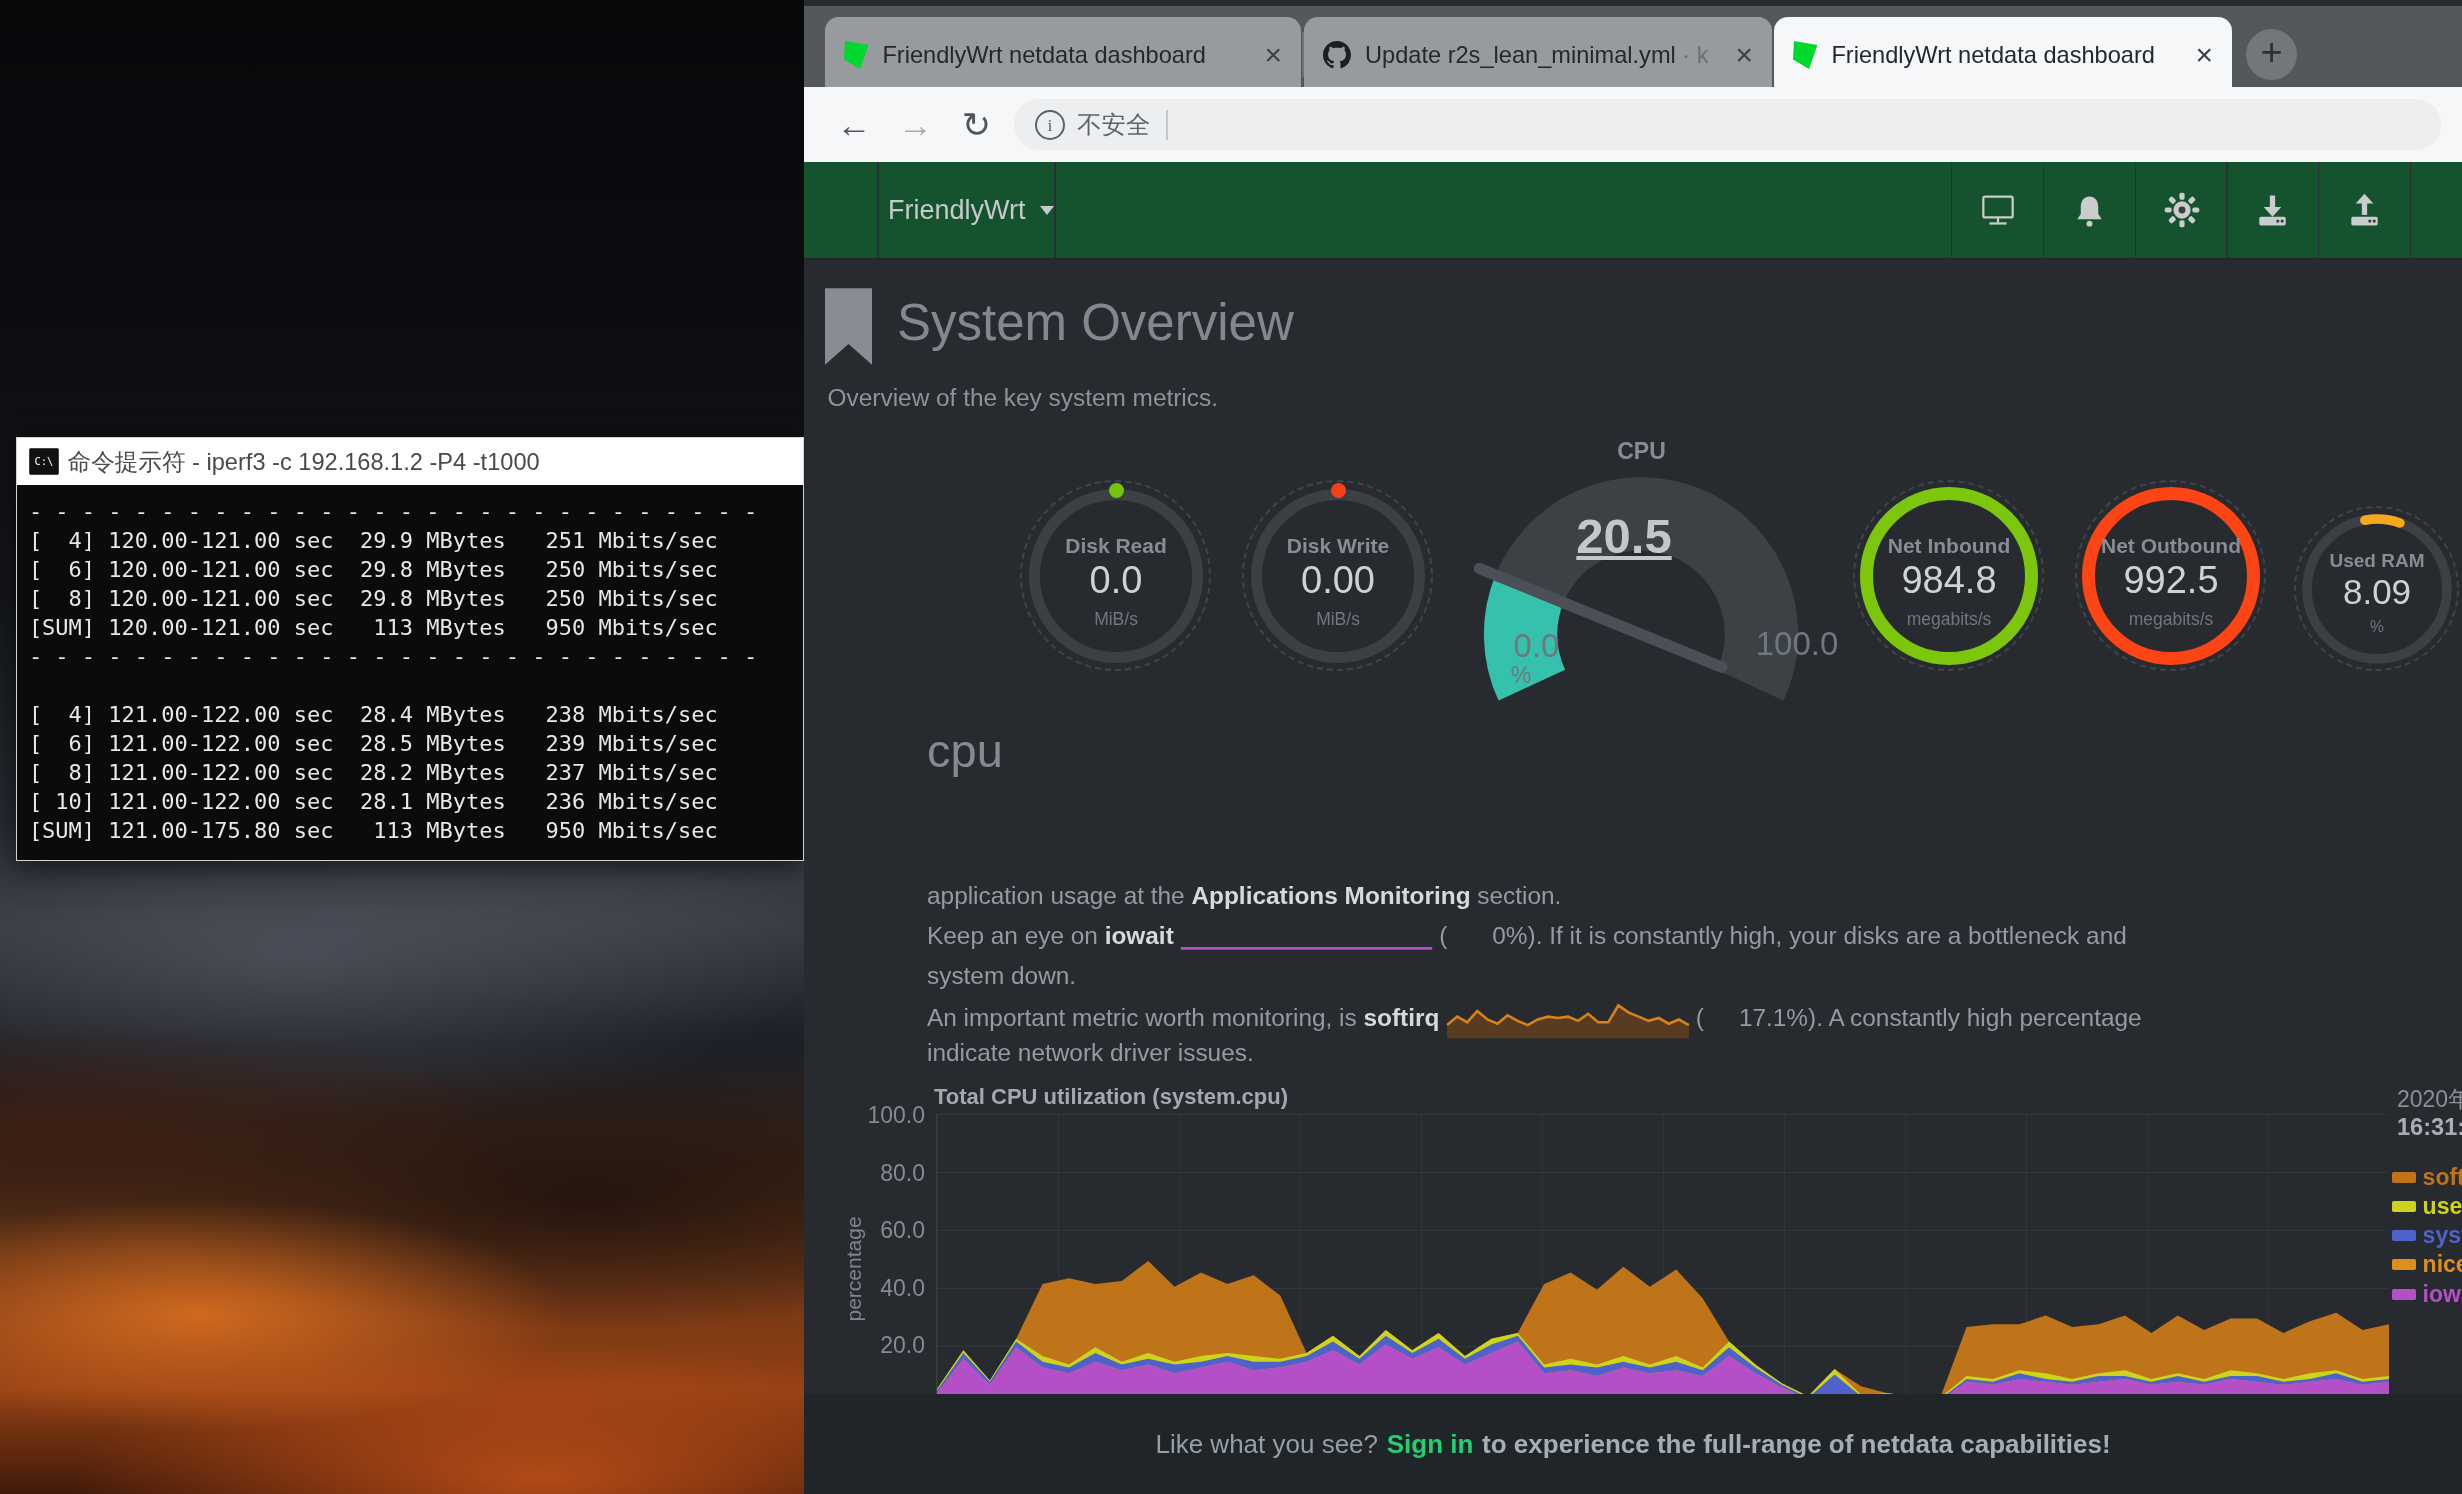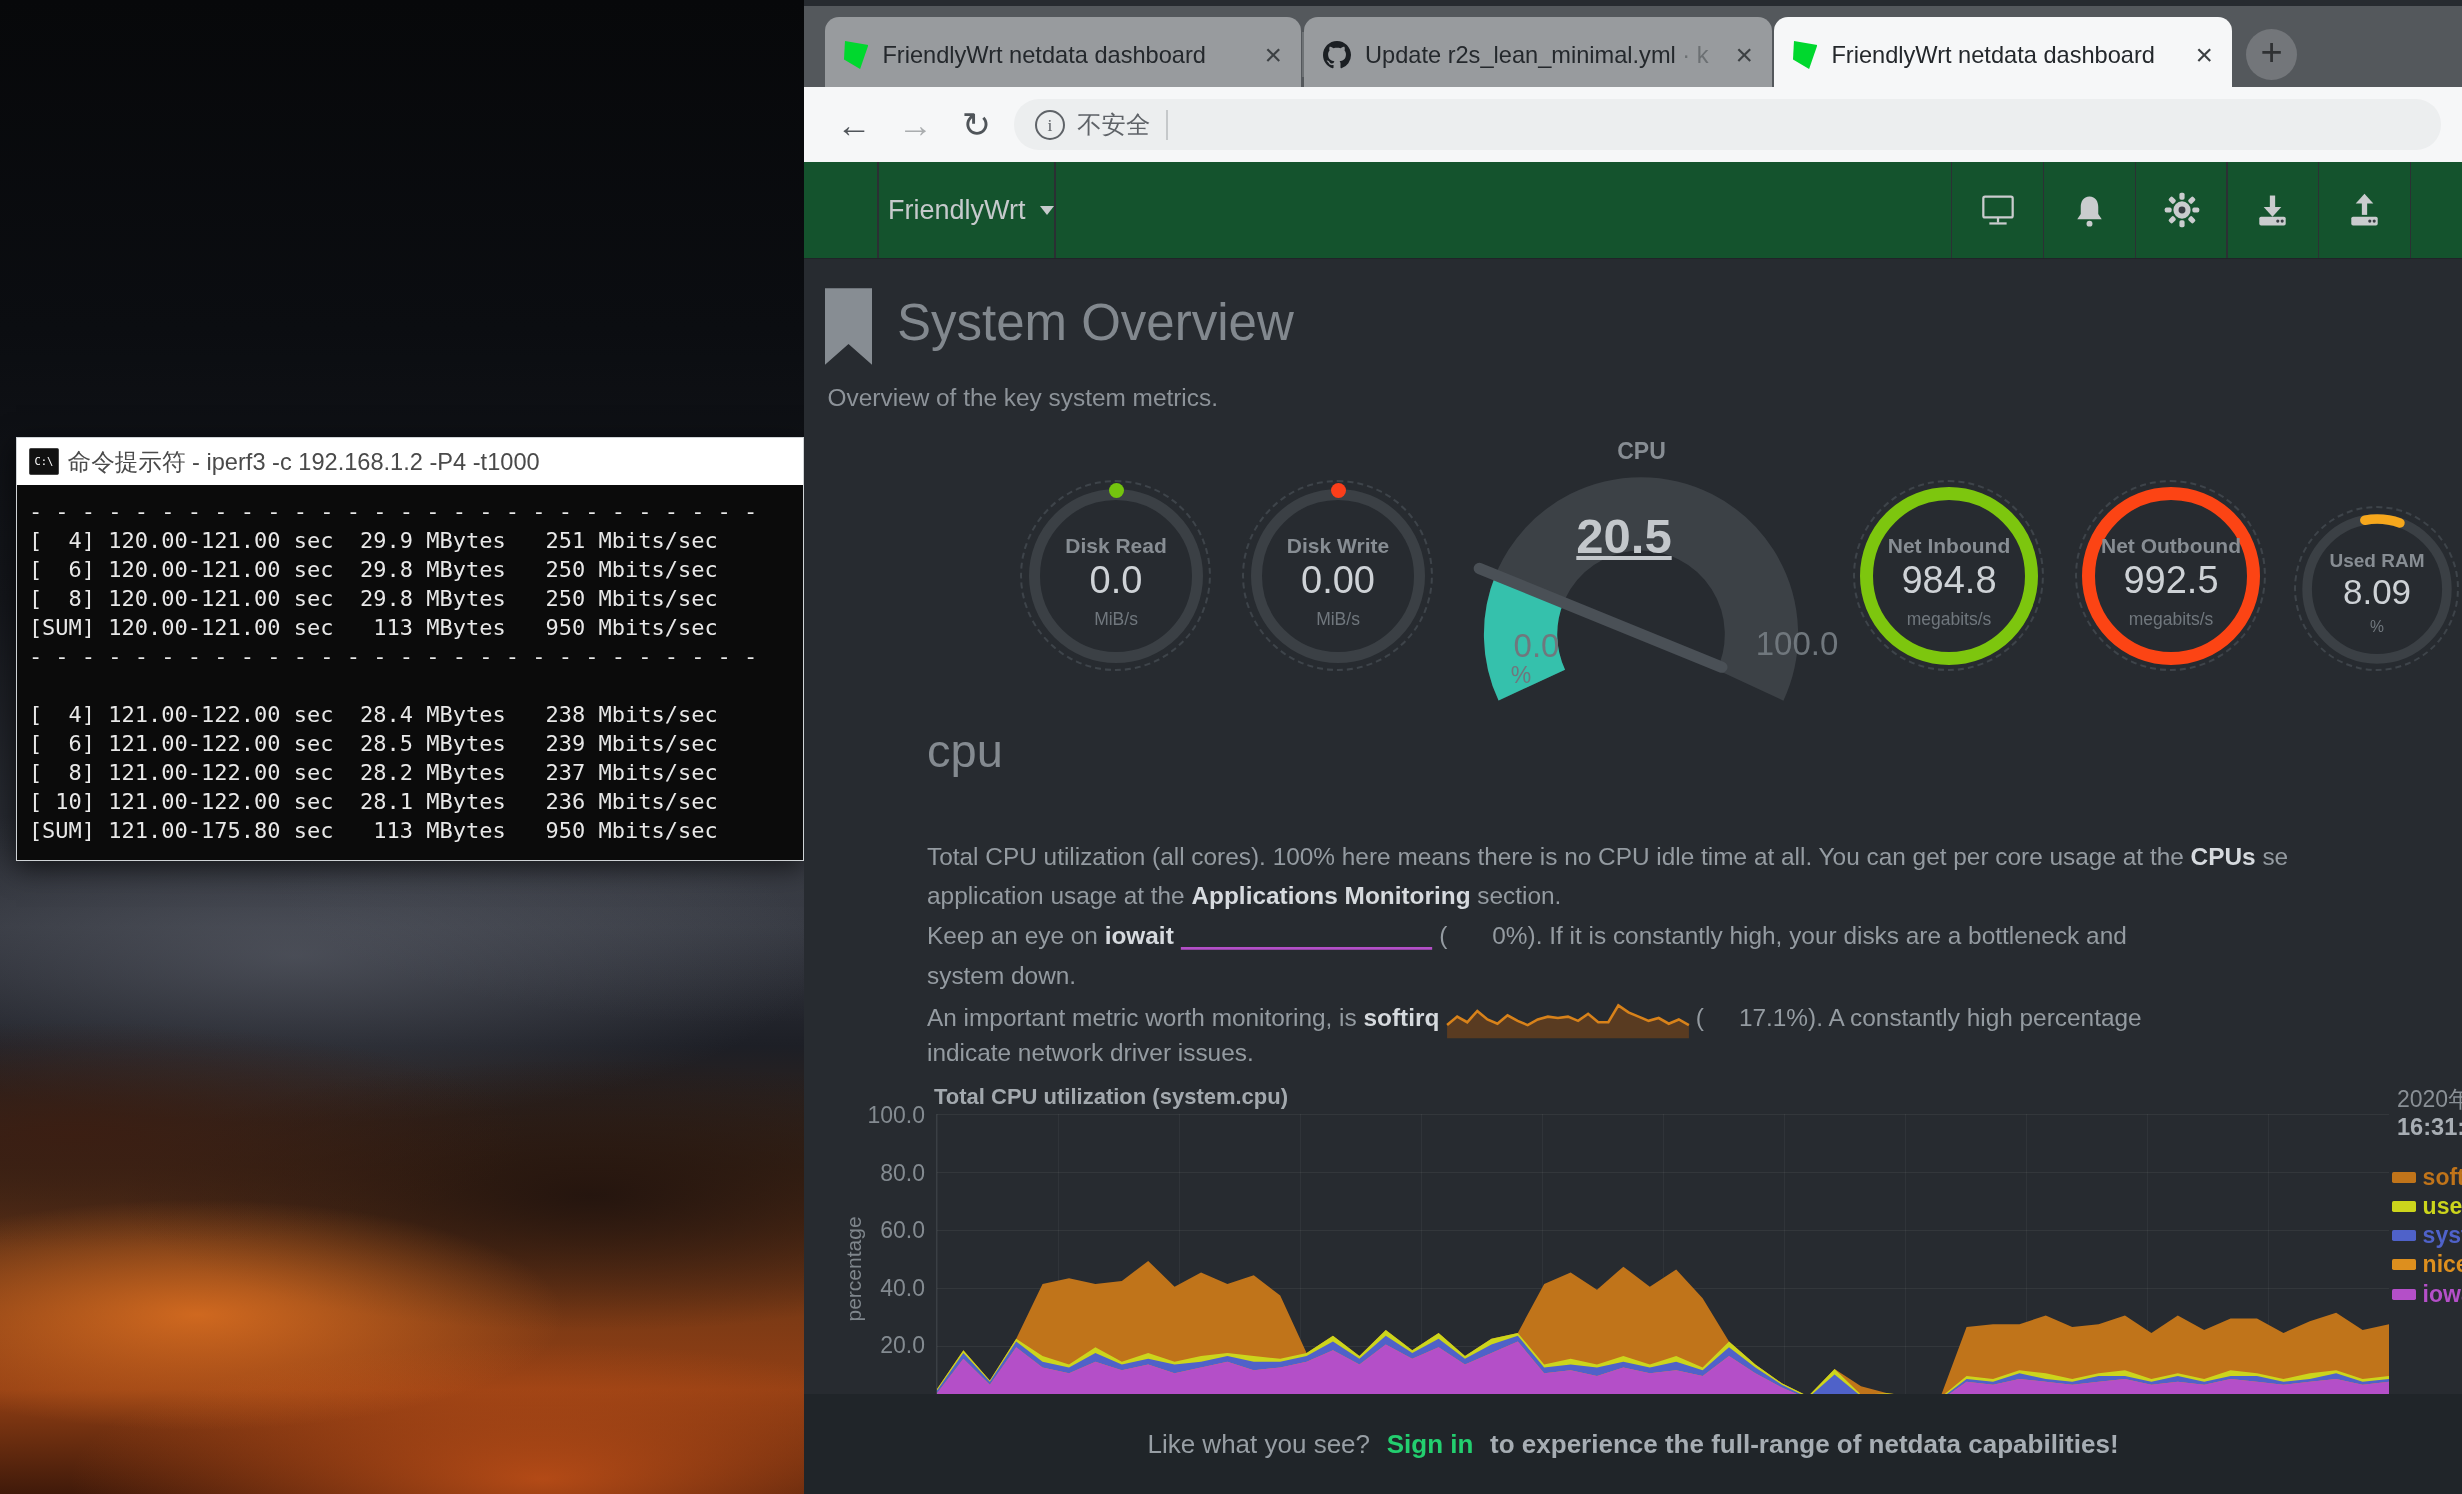--- a/index.html
+++ b/index.html
@@ -81,21 +81,21 @@
   #ylabel{left:-3.5px;top:1257px;width:105px;font-size:21px;color:#7f868c;transform:rotate(-90deg);text-align:center;}
   .ytick{position:absolute;width:96px;left:25px;text-align:right;font-size:23px;color:#848b91;}
   #plot{left:132px;top:1114px;width:1452px;height:288px;border-left:0.9px solid #3a3f44;
     background-image:linear-gradient(to right,rgba(255,255,255,.045) 0.9px,transparent 0.9px),linear-gradient(to bottom,rgba(255,255,255,.055) 0.9px,transparent 0.9px);
     background-size:121px 100%,100% 58px;}
   #plot svg{position:absolute;left:0;top:0;}
   .legend-item{position:absolute;left:1588px;height:23px;display:flex;align-items:center;white-space:nowrap;}
   .swatch{width:23.6px;height:11.4px;border-radius:1.7px;margin-right:7px;flex:none;}
   .legend-label{font-size:23px;font-weight:bold;}
   
-  #ndfooter{left:0;top:1394px;width:1658px;height:100px;background:#202529;display:flex;align-items:center;justify-content:center;gap:8px;}
+  #ndfooter{left:0;top:1394px;width:1658px;height:100px;background:#202529;display:flex;align-items:center;justify-content:center;}
   #ndfooter .ftxt{font-size:26px;color:#979ea4;white-space:nowrap;}
   #ndfooter .signin{font-weight:bold;margin:0 8.7px;}
   #ndfooter .suffix{font-weight:bold;color:#a6adb3;}
 </style>
 </head>
 <body>
 
 <div id="screen">
   <div id="wallpaper" class="abs"></div>
 
@@ -287,21 +287,20 @@
           <path d="M81.1,16.2 A80,80 0 0 1 121.2,19.4" stroke="#f6a71c" stroke-width="11" stroke-linecap="round" fill="none"></path>
         </svg>
       <div class="gtext" style="width:166px;height:166px;">
         <div class="glabel" style="top:44px;font-size:19px;">Used RAM</div>
         <div class="gvalue" style="top:66px;font-size:35px;">8.09</div>
         <div class="gunit" style="top:112px;font-size:15.7px;">%</div>
       </div>
     </div>
 
     <div id="cpu-heading" class="abs">cpu</div>
-    <div class="pline" style="top:843px;"><span>Total CPU utilization (all cores). 100% here means there is no CPU idle time at all. You can get per core usage at the </span><span class="b">CPUs</span><span> se</span></div>
     <div class="pline" style="top:882px;"><span>application usage at the </span><span class="b">Applications Monitoring</span><span> section.</span></div>
     <div class="pline" style="top:922px;"><span>Keep an eye on </span><span class="b">iowait</span><svg class="spark" width="255" height="26" viewBox="0 0 292 30">
           <polyline points="1.0,27.0 27.4,27.0 53.7,27.0 80.1,27.0 106.5,27.0 132.8,27.0 159.2,27.0 185.5,27.0 211.9,27.0 238.3,27.0 264.6,27.0 291.0,27.0" fill="none" stroke="#b44fc8" stroke-width="3"></polyline>
         </svg><span>(</span><span class="gap"></span><span>0%</span><span>). If it is constantly high, your disks are a bottleneck and</span></div>
     <div class="pline" style="top:962px;"><span>system down.</span></div>
     <div class="pline" style="top:1001px;"><span>An important metric worth monitoring, is </span><span class="b">softirq</span><svg class="spark" width="246" height="38" viewBox="0 0 282 44">
           <polygon points="1,43 1.0,27.9 12.7,18.1 24.3,24.6 36.0,11.5 47.7,21.4 59.3,26.3 71.0,16.5 82.7,23.0 94.3,27.9 106.0,21.4 117.7,18.1 129.3,19.7 141.0,18.1 152.7,23.0 164.3,14.8 176.0,24.6 187.7,24.6 199.3,5.0 211.0,13.2 222.7,18.1 234.3,23.0 246.0,19.7 257.7,26.3 269.3,21.4 281.0,27.9 281,43" fill="rgba(150,80,15,0.45)"></polygon>
           <polyline points="1.0,27.9 12.7,18.1 24.3,24.6 36.0,11.5 47.7,21.4 59.3,26.3 71.0,16.5 82.7,23.0 94.3,27.9 106.0,21.4 117.7,18.1 129.3,19.7 141.0,18.1 152.7,23.0 164.3,14.8 176.0,24.6 187.7,24.6 199.3,5.0 211.0,13.2 222.7,18.1 234.3,23.0 246.0,19.7 257.7,26.3 269.3,21.4 281.0,27.9" fill="none" stroke="#d8821a" stroke-width="3"></polyline>
         </svg><span>(</span><span class="gap" style="width:35px;"></span><span>17.1%</span><span>). A constantly high percentage</span></div>
     <div class="pline" style="top:1039px;"><span>indicate network driver issues.</span></div>

